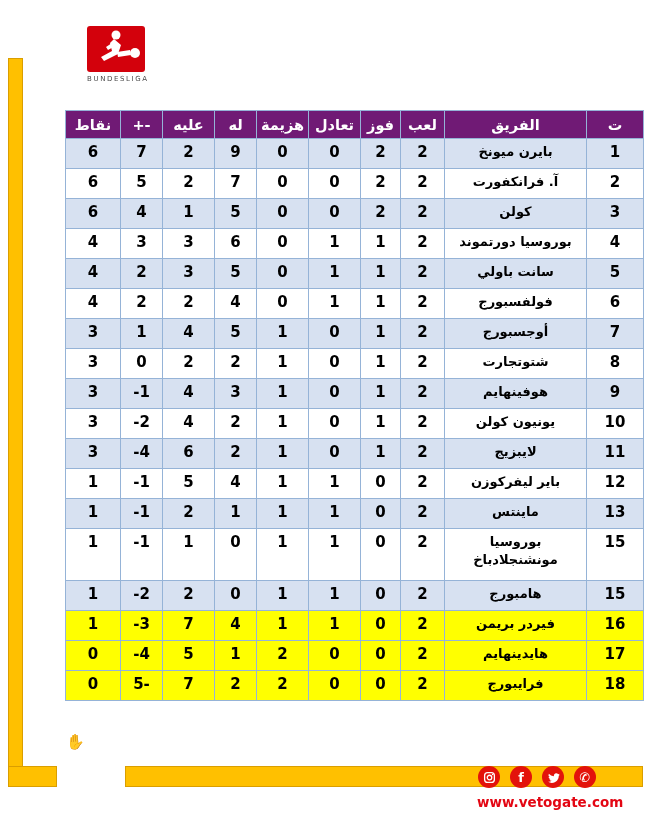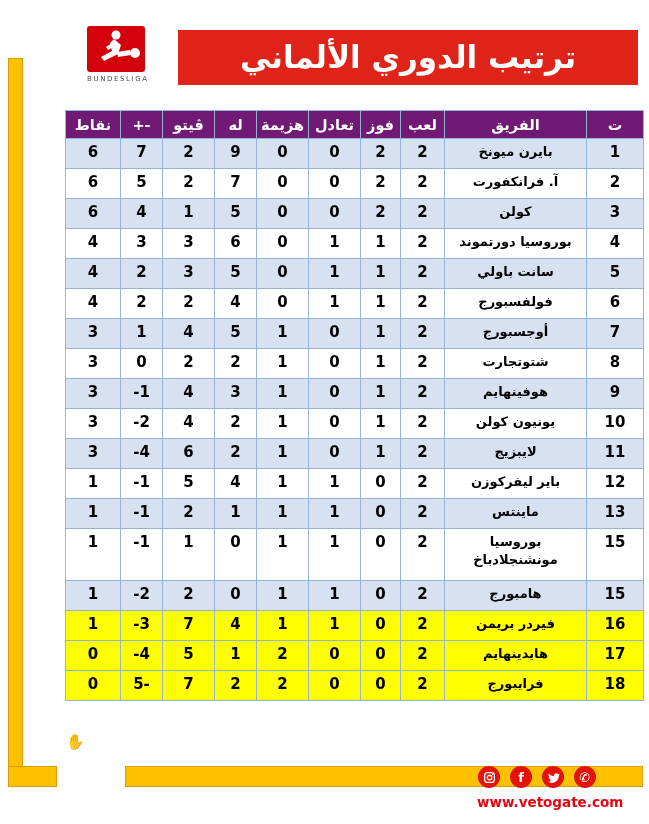--- a/index.html
+++ b/index.html
@@ -61,21 +61,20 @@
         <circle cx="29" cy="9" r="4.5" fill="#fff"></circle>
         <path d="M27 13 L34 19 L31 28 L17 35 L14 31 L25 25 L23 17 Z" fill="#fff"></path>
         <path d="M30 26 L43 24 L44 29 L31 31 Z" fill="#fff"></path>
         <path d="M28 15 L19 21 L21 24 L30 19 Z" fill="#fff"></path>
         <circle cx="48" cy="27" r="5" fill="#fff"></circle>
       </svg>
     </span>
     <div class="bl-label">BUNDESLIGA</div>
   </div>
 
-  <div class="title-banner">ترتيب الدوري الألماني</div>
 
   <table class="standings">
     <colgroup>
       <col style="width:57px">
         <col style="width:142px">
         <col style="width:44px">
       <col style="width:40px">
         <col style="width:52px">
         <col style="width:52px">
       <col style="width:42px">
@@ -85,21 +84,21 @@
     </colgroup>
     <thead>
       <tr>
         <th>ت</th>
         <th>الفريق</th>
         <th>لعب</th>
         <th>فوز</th>
         <th>تعادل</th>
         <th>هزيمة</th>
         <th>له</th>
-        <th>ڤيتو</th>
+        <th>عليه</th>
         <th>+-</th>
         <th>نقاط</th>
       </tr>
     </thead>
     <tbody>
         <tr class="odd">
           <td>1</td>
           <td class="team">بايرن ميونخ</td>
           <td>2</td>
           <td>2</td>

